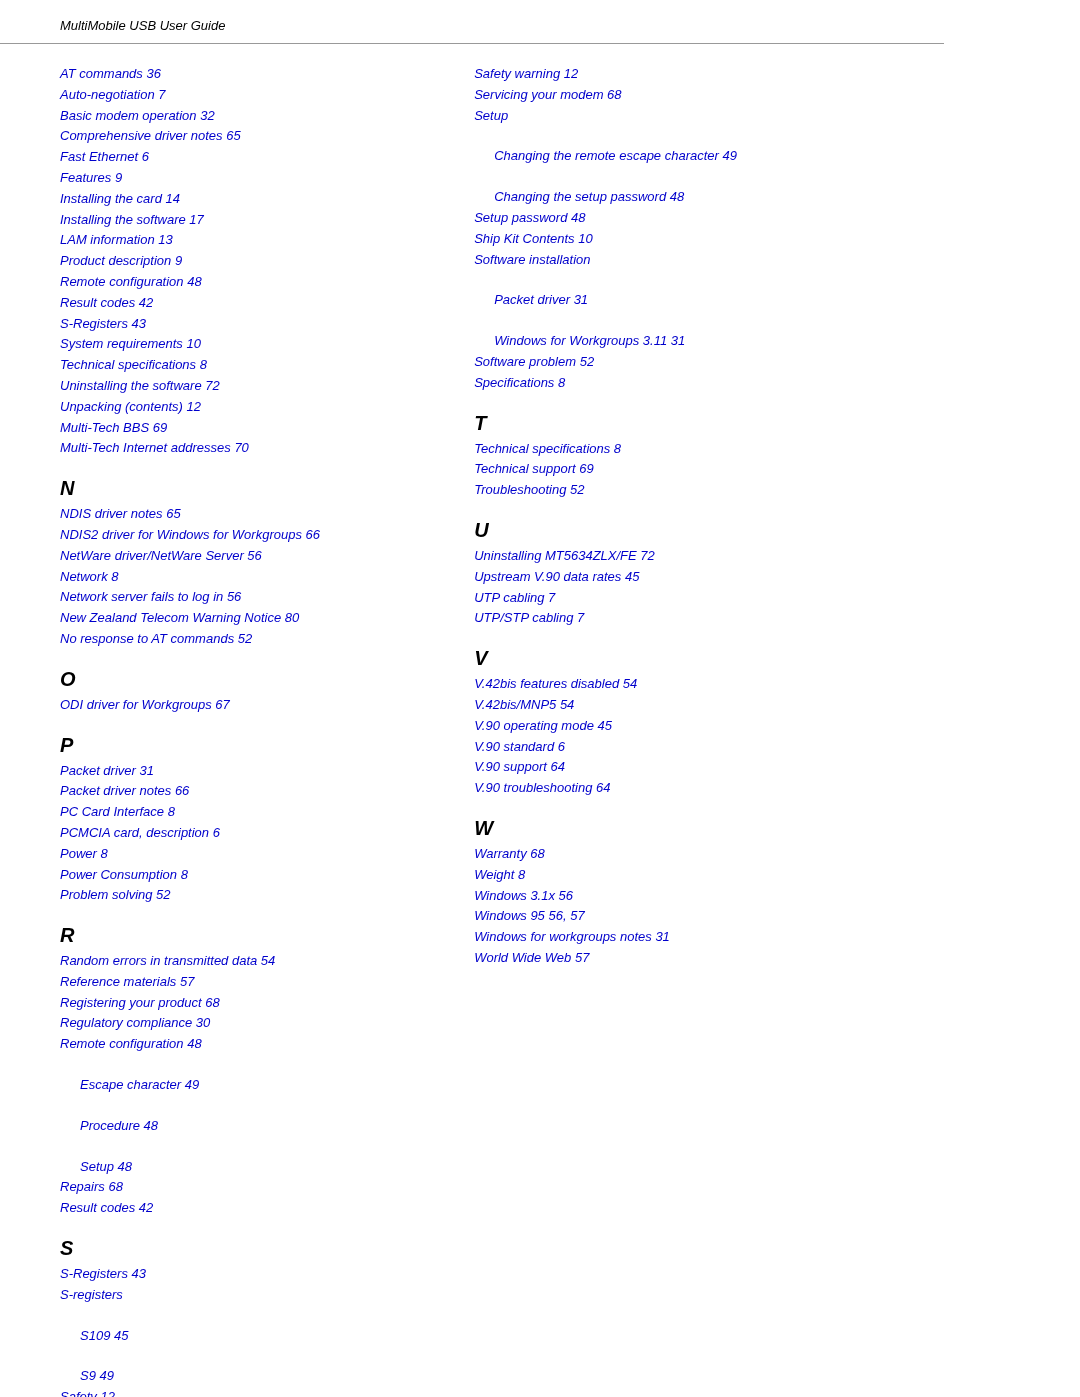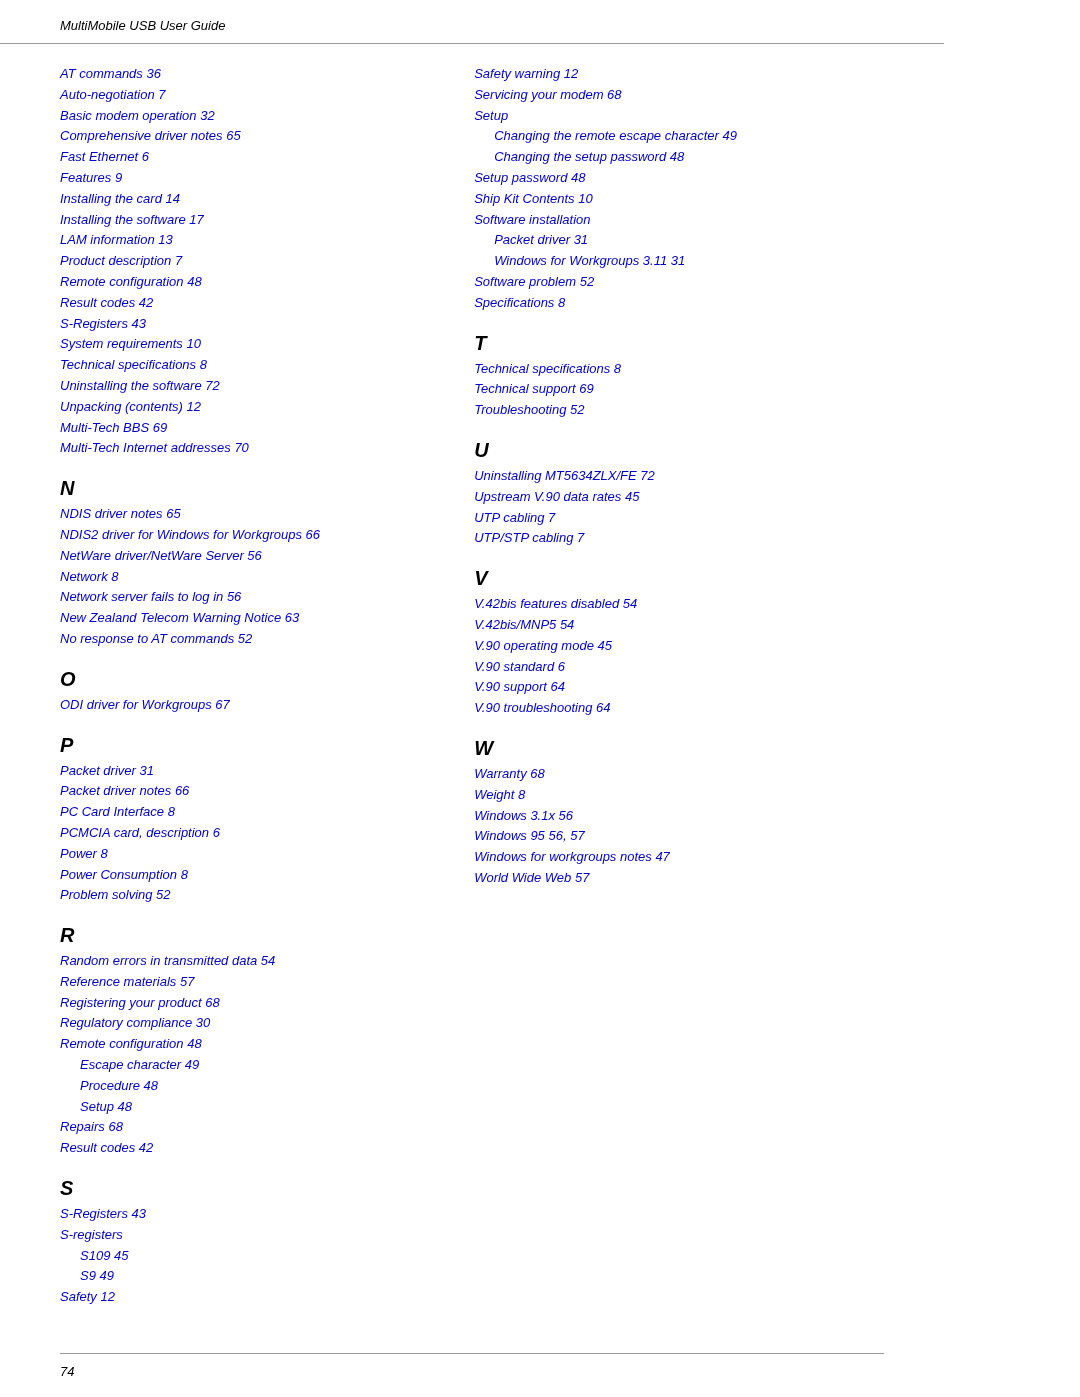--- a/index.html
+++ b/index.html
@@ -48,20 +48,21 @@
     }
     .section-letter {
       font-size: 20px;
       font-weight: bold;
       color: #000;
       margin-top: 18px;
       margin-bottom: 4px;
     }
     .indent1 {
       padding-left: 20px;
+      margin-top: 20px;
     }
     .footer {
       position: absolute;
       bottom: 18px;
       left: 60px;
       font-size: 13px;
       color: #000;
       border-top: 1px solid #999;
       width: calc(100% - 120px);
       padding-top: 10px;
@@ -81,40 +82,40 @@
       <div id="left-initial">
           <a class="index-link">AT commands  36</a>
           <a class="index-link">Auto-negotiation  7</a>
           <a class="index-link">Basic modem operation  32</a>
           <a class="index-link">Comprehensive driver notes  65</a>
           <a class="index-link">Fast Ethernet  6</a>
           <a class="index-link">Features  9</a>
           <a class="index-link">Installing the card  14</a>
           <a class="index-link">Installing the software  17</a>
           <a class="index-link">LAM information  13</a>
-          <a class="index-link">Product description  7</a>
+          <a class="index-link">Product description  9</a>
           <a class="index-link">Remote configuration  48</a>
           <a class="index-link">Result codes  42</a>
           <a class="index-link">S-Registers  43</a>
           <a class="index-link">System requirements  10</a>
           <a class="index-link">Technical specifications  8</a>
           <a class="index-link">Uninstalling the software  72</a>
           <a class="index-link">Unpacking (contents)  12</a>
           <a class="index-link">Multi-Tech BBS  69</a>
           <a class="index-link">Multi-Tech Internet addresses  70</a>
         </div>
 
       <div id="left-sections">
           <div class="section-letter">N</div>
           <a class="index-link">NDIS driver notes  65</a>
           <a class="index-link">NDIS2 driver for Windows for Workgroups  66</a>
           <a class="index-link">NetWare driver/NetWare Server  56</a>
           <a class="index-link">Network  8</a>
           <a class="index-link">Network server fails to log in  56</a>
-          <a class="index-link">New Zealand Telecom Warning Notice  63</a>
+          <a class="index-link">New Zealand Telecom Warning Notice  80</a>
           <a class="index-link">No response to AT commands  52</a>
           <div class="section-letter">O</div>
           <a class="index-link">ODI driver for Workgroups  67</a>
           <div class="section-letter">P</div>
           <a class="index-link">Packet driver  31</a>
           <a class="index-link">Packet driver notes  66</a>
           <a class="index-link">PC Card Interface  8</a>
           <a class="index-link">PCMCIA card, description  6</a>
           <a class="index-link">Power  8</a>
           <a class="index-link">Power Consumption  8</a>
@@ -170,21 +171,21 @@
           <a class="index-link">V.42bis/MNP5  54</a>
           <a class="index-link">V.90 operating mode  45</a>
           <a class="index-link">V.90 standard  6</a>
           <a class="index-link">V.90 support  64</a>
           <a class="index-link">V.90 troubleshooting  64</a>
           <div class="section-letter">W</div>
           <a class="index-link">Warranty  68</a>
           <a class="index-link">Weight  8</a>
           <a class="index-link">Windows 3.1x  56</a>
           <a class="index-link">Windows 95  56, 57</a>
-          <a class="index-link">Windows for workgroups notes  47</a>
+          <a class="index-link">Windows for workgroups notes  31</a>
           <a class="index-link">World Wide Web  57</a>
         </div>
     </div>
   </div>
 
   <div class="footer">
     <span>74</span>
   </div>
 </div>
 

